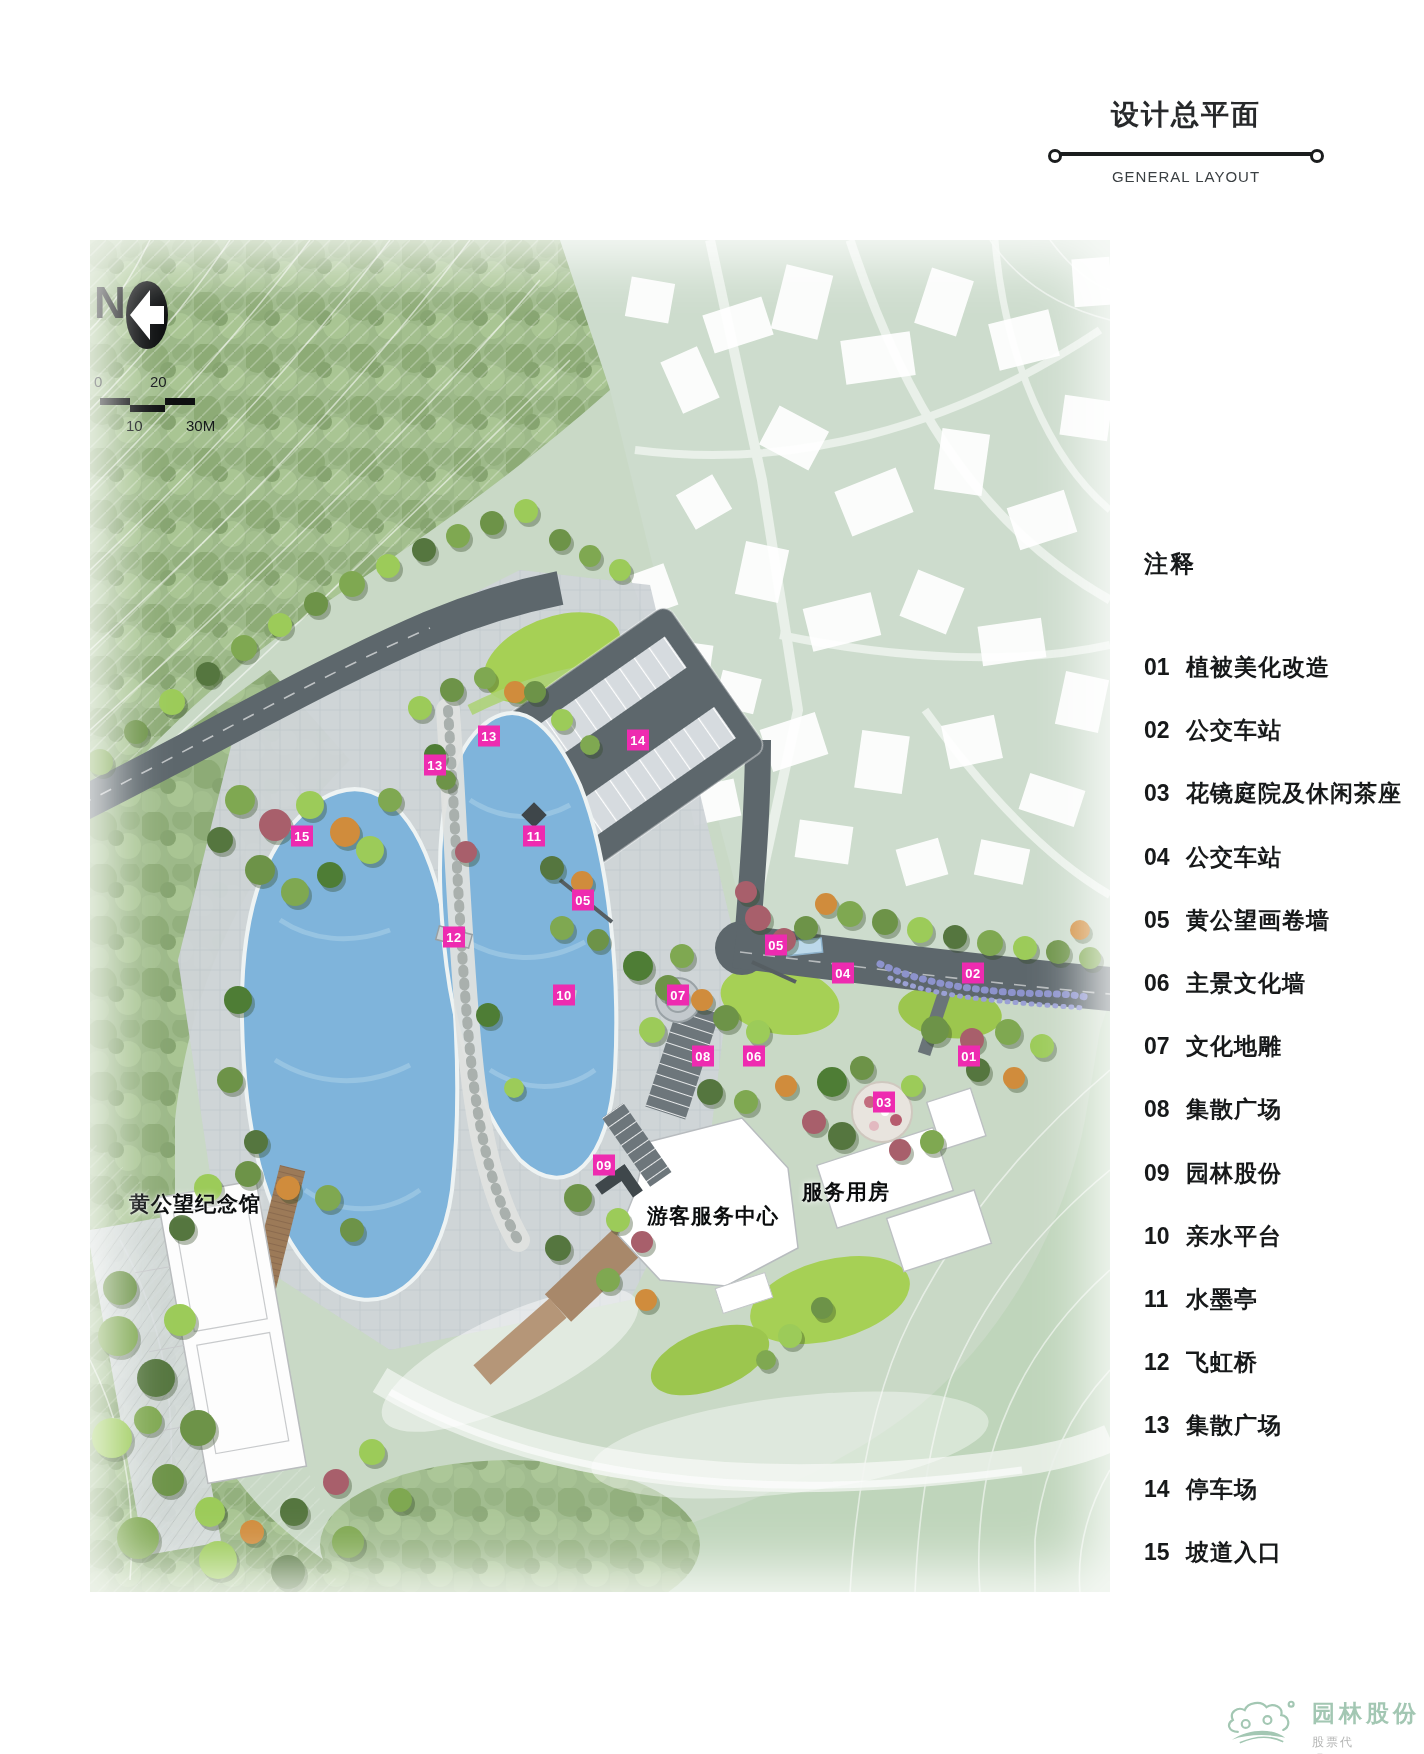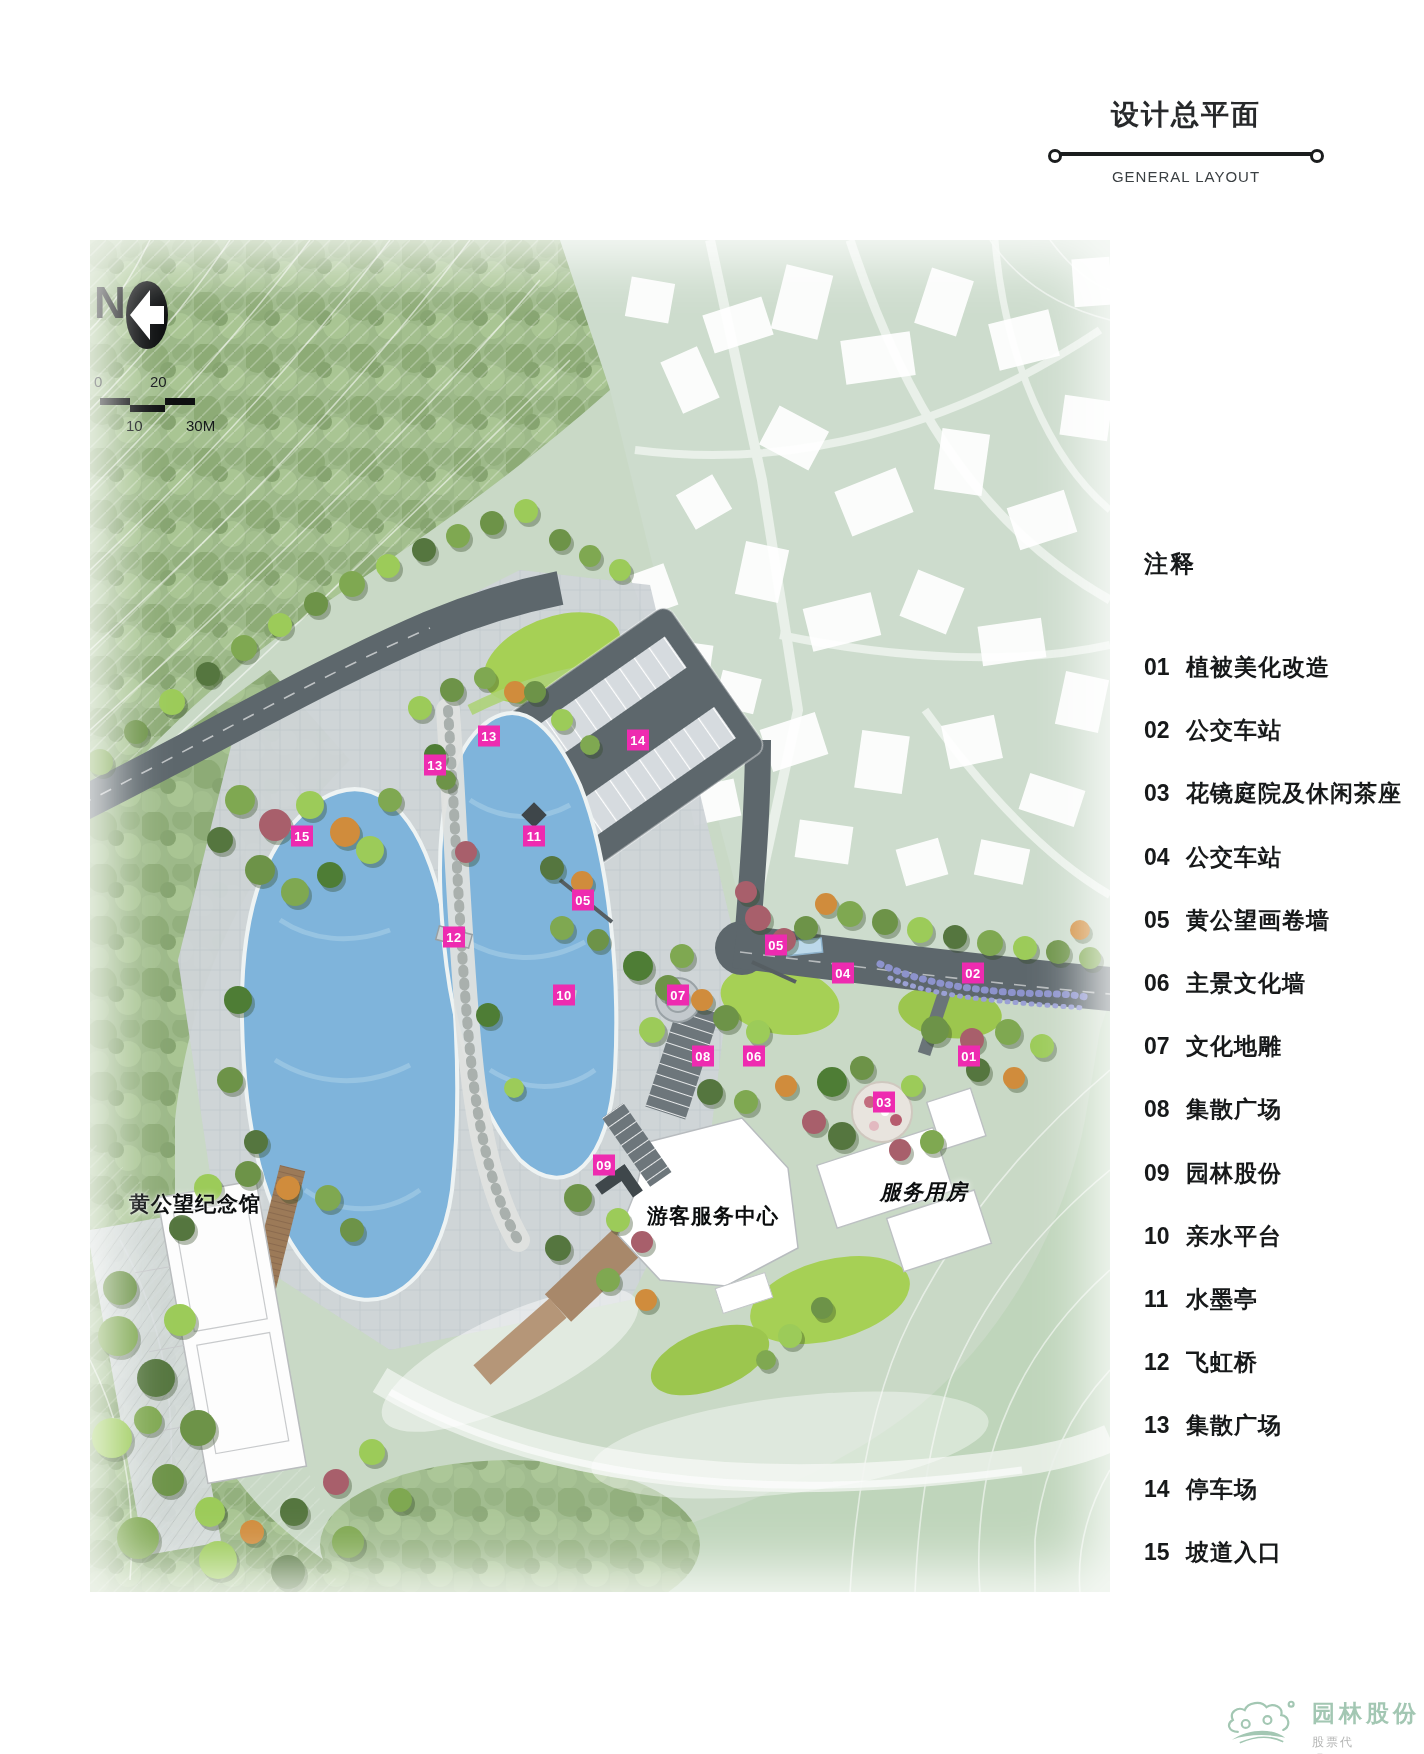--- a/index.html
+++ b/index.html
@@ -517,21 +517,21 @@
     <div class="scale-lbl" style="left:60px;top:133px;">20</div>
     <div class="scale-bar" style="left:10px;top:158px;width:30px;"></div>
     <div class="scale-bar" style="left:40px;top:165px;width:35px;"></div>
     <div class="scale-bar" style="left:75px;top:158px;width:30px;"></div>
     <div class="scale-lbl" style="left:36px;top:177px;">10</div>
     <div class="scale-lbl" style="left:96px;top:177px;">30M</div>
 
     <div id="label-layer">
         <div class="map-label" style="left: 105px; top: 964px;">黄公望纪念馆</div>
         <div class="map-label" style="left: 623px; top: 976px;">游客服务中心</div>
-        <div class="map-label" style="left: 834px; top: 952px; font-style: italic;">服务用房</div>
+        <div class="map-label" style="left: 756px; top: 952px;">服务用房</div>
       </div>
     <div id="marker-layer">
         <div class="marker" style="left: 399px; top: 496px; background: rgb(238, 43, 176);">13</div>
         <div class="marker" style="left: 548px; top: 500px; background: rgb(238, 43, 176);">14</div>
         <div class="marker" style="left: 345px; top: 525px; background: rgb(238, 43, 176);">13</div>
         <div class="marker" style="left: 444px; top: 596px; background: rgb(238, 43, 176);">11</div>
         <div class="marker" style="left: 212px; top: 596px; background: rgb(238, 43, 176);">15</div>
         <div class="marker" style="left: 493px; top: 660px; background: rgb(238, 43, 176);">05</div>
         <div class="marker" style="left: 364px; top: 697px; background: rgb(238, 43, 176);">12</div>
         <div class="marker" style="left: 686px; top: 705px; background: rgb(238, 43, 176);">05</div>

